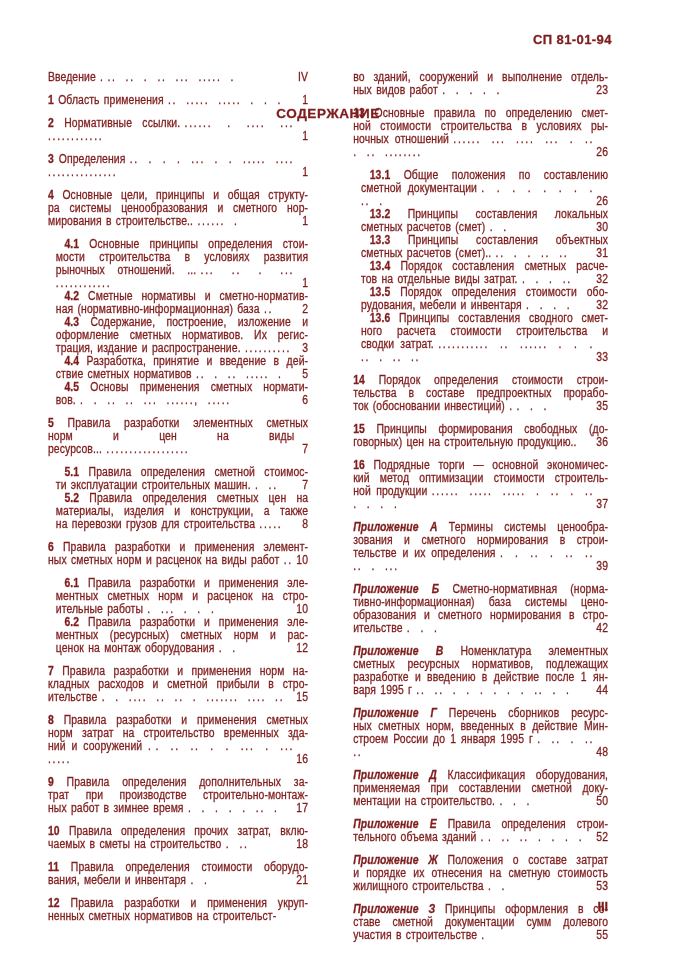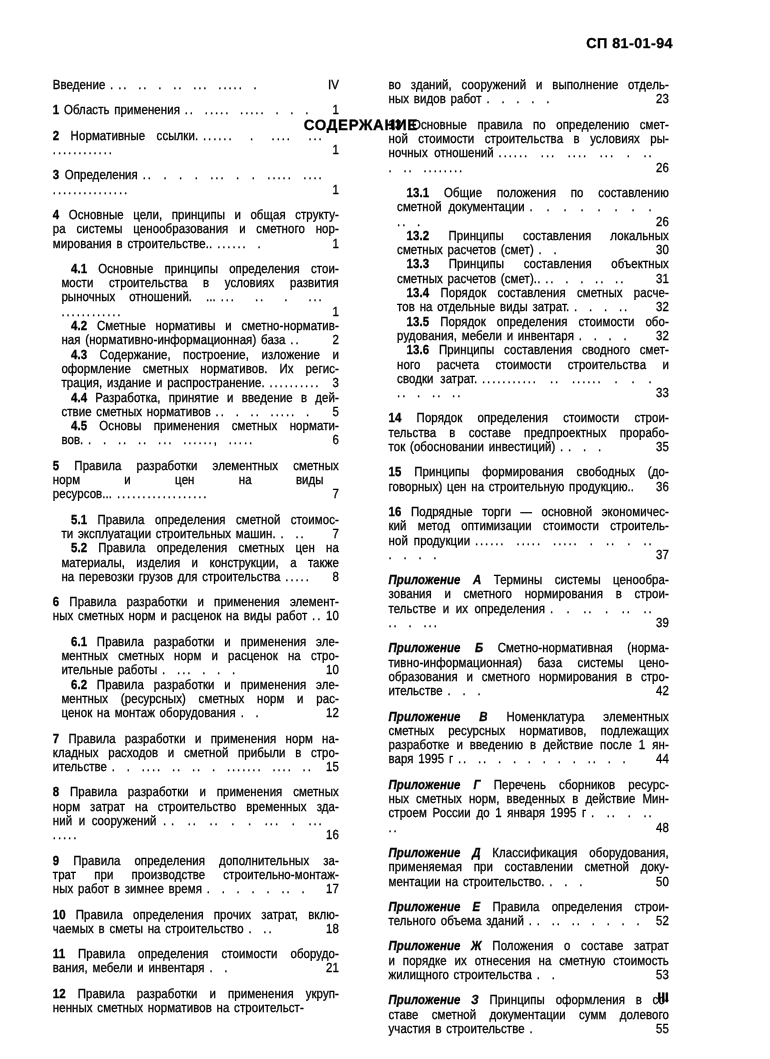--- a/index.html
+++ b/index.html
@@ -2,21 +2,21 @@
 <html lang="ru"><head>
 <meta charset="utf-8">
 <style>
   * { margin: 0; padding: 0; box-sizing: border-box; }
   html, body { background: #ffffff; }
   .page {
     position: relative;
     width: 700px;
     height: 963px;
     background: #ffffff;
-    color: #000000;
+    color: #7f1d1d;
     font-family: "Liberation Sans", sans-serif;
     overflow: hidden;
     -webkit-text-stroke: 0.3px;
   }
   .doc-code {
     position: absolute;
     top: 32px;
     left: 533px;
     font-size: 13px;
     font-weight: 700;

